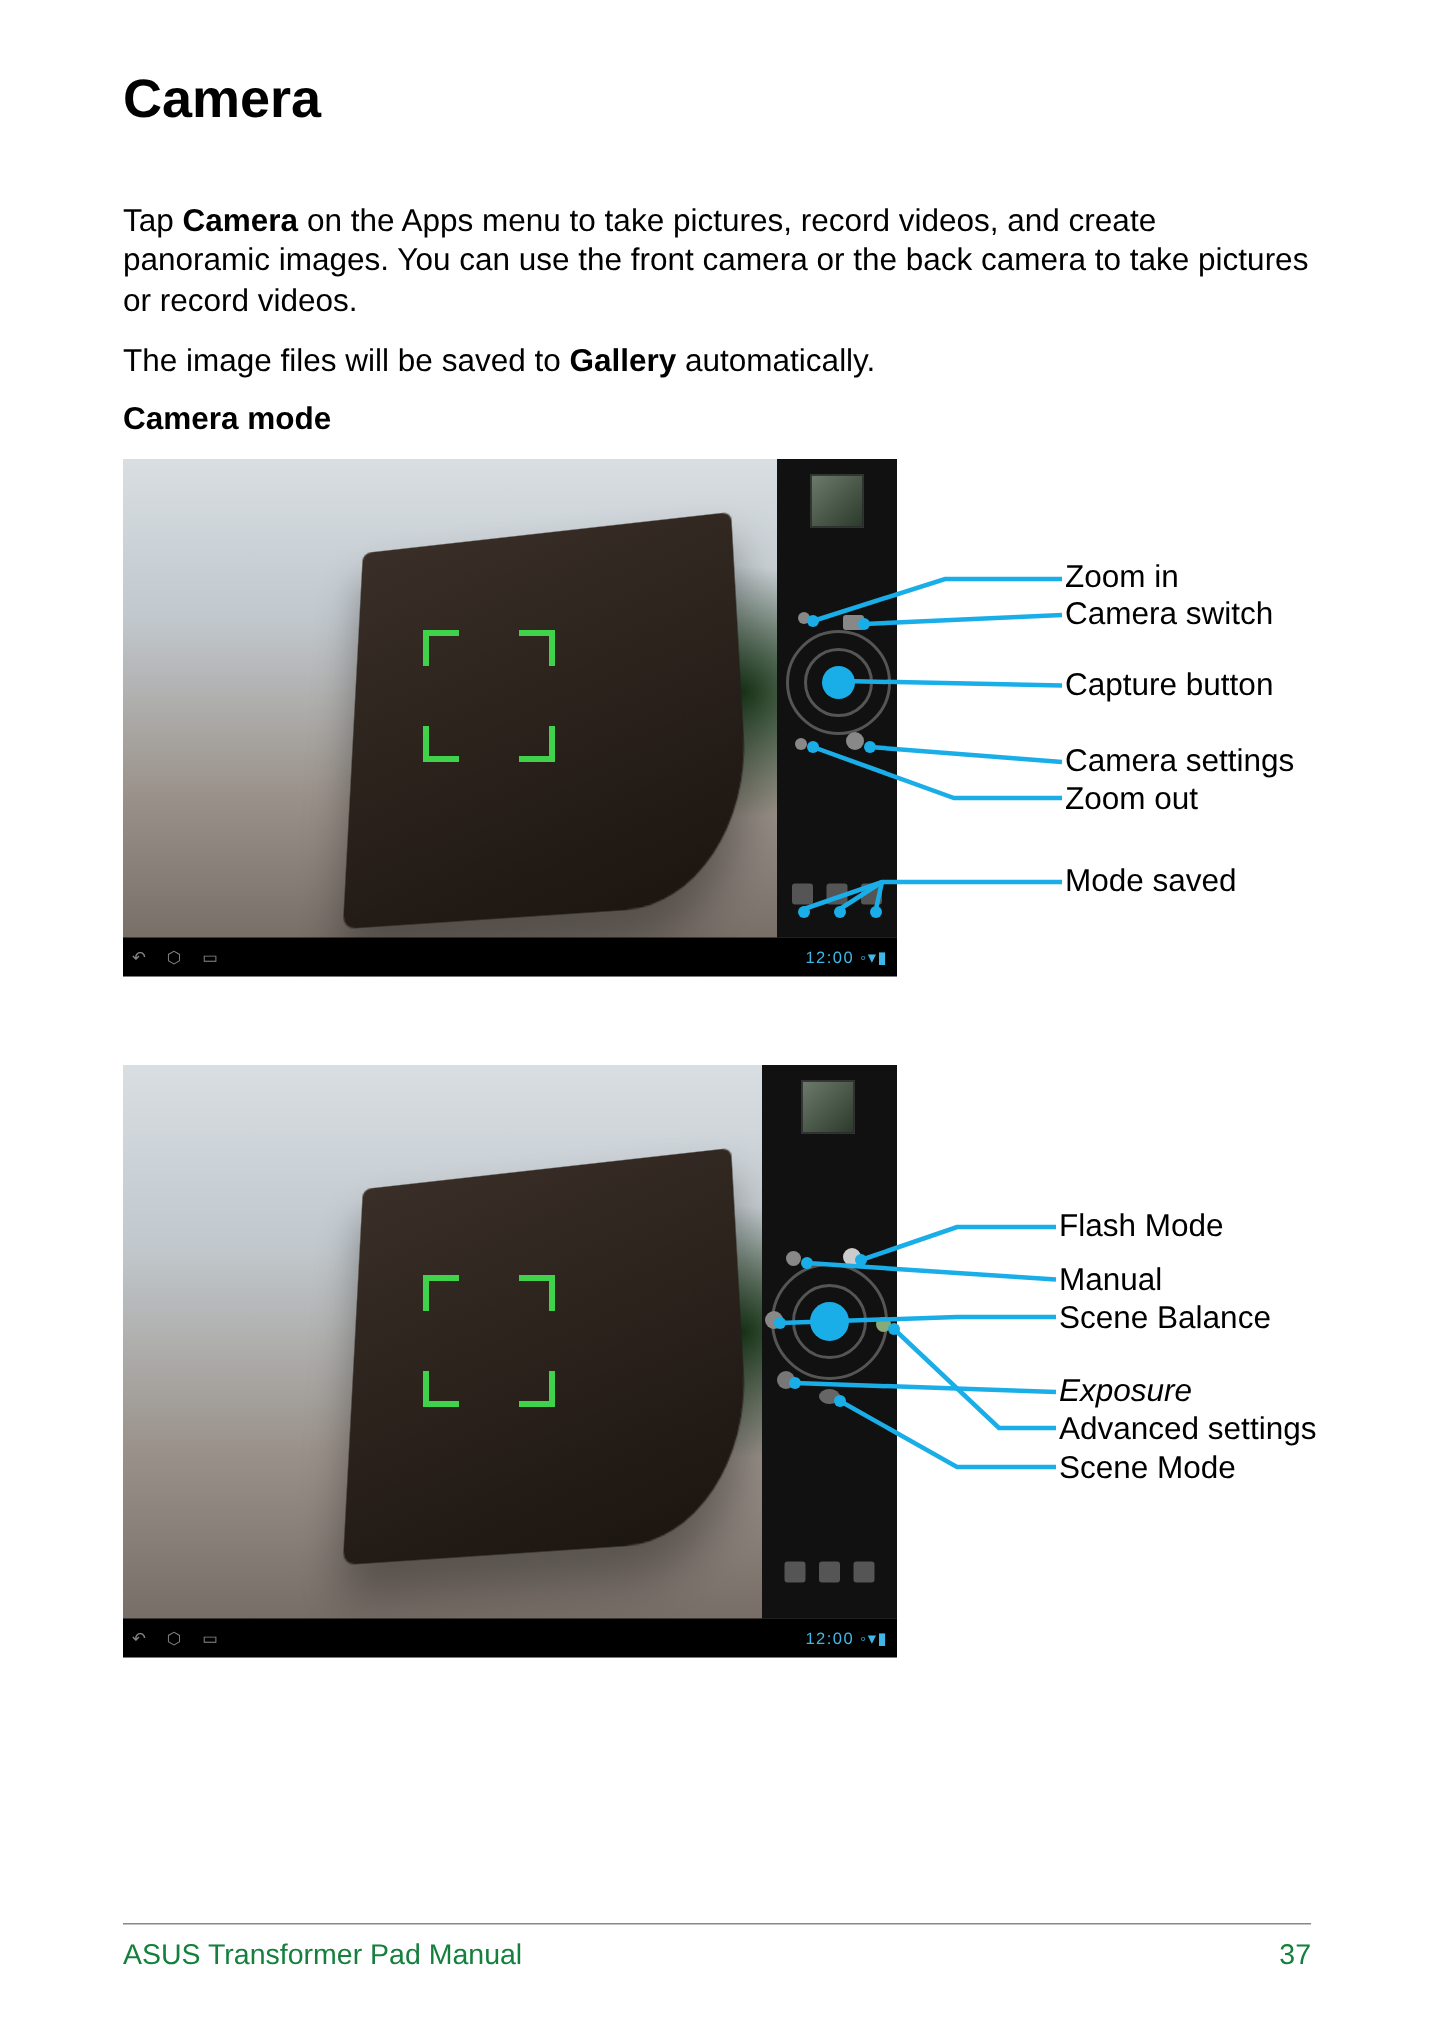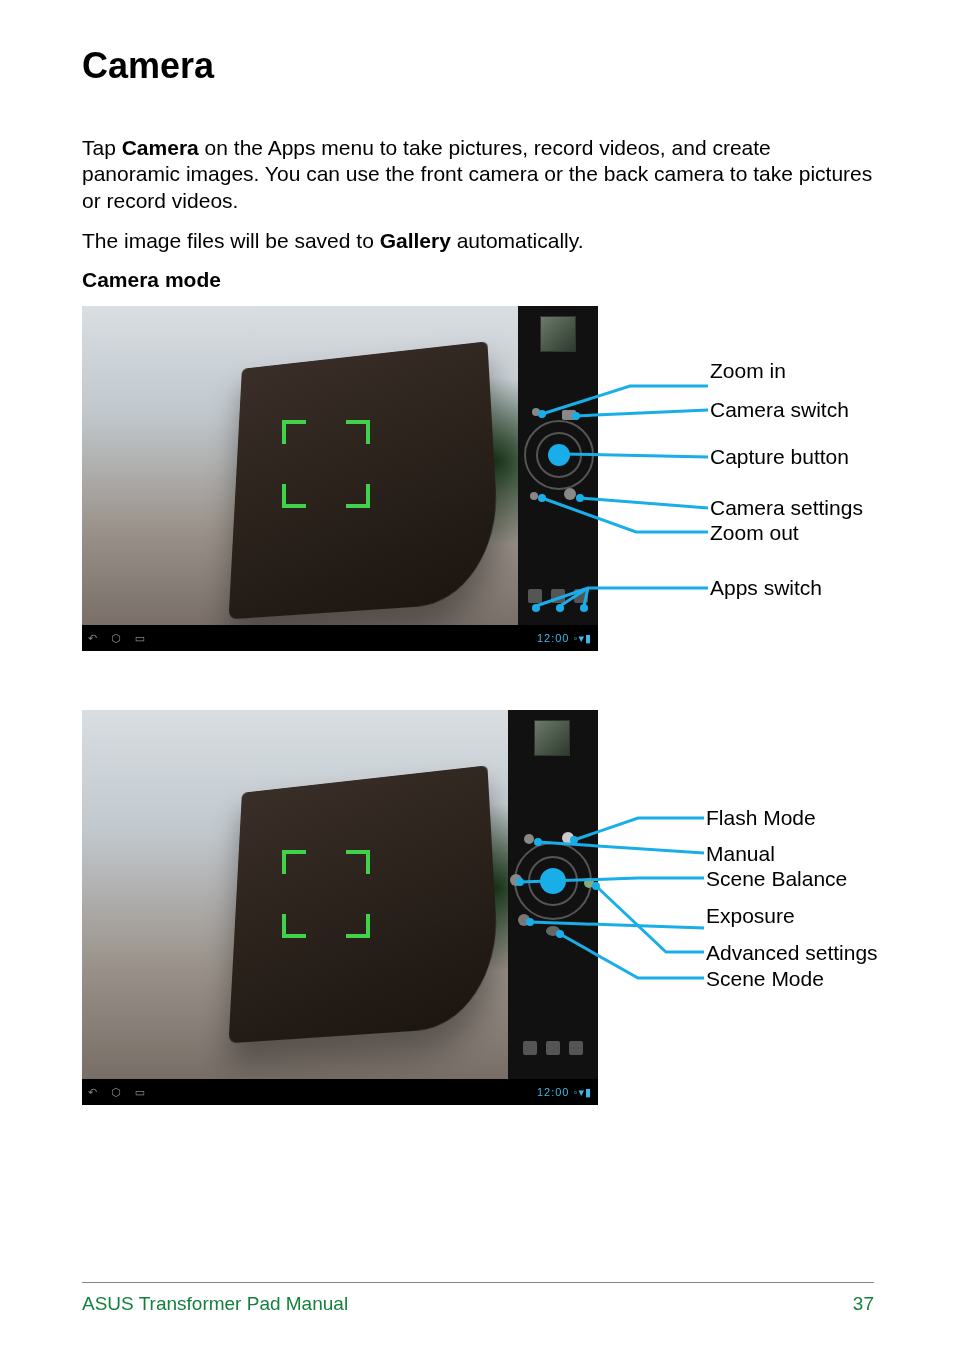--- a/index.html
+++ b/index.html
@@ -238,26 +238,26 @@
 
       <polyline points="454,300 506,282 626,282"></polyline>
       <circle cx="454" cy="302" r="4"></circle>
       <polyline points="478,300 506,282"></polyline>
         <circle cx="478" cy="302" r="4"></circle>
       <polyline points="502,300 506,282"></polyline>
         <circle cx="502" cy="302" r="4"></circle>
     </svg>
 
     <div class="labels" style="left:628px; top:0;">
-      <div style="top:52px;">Zoom in</div>
+      <div style="top:66px;">Zoom in</div>
       <div style="top:91px;">Camera switch</div>
       <div style="top:138px;">Capture button</div>
       <div style="top:189px;">Camera settings</div>
       <div style="top:214px;">Zoom out</div>
-      <div style="top:269px;">Apps switch</div>
+      <div style="top:269px;">Mode saved</div>
     </div>
   </div>
 
   <div class="figwrap2">
     <div class="shot" style="height:395px;">
       <div class="scene"></div>
       <div class="carpet" style="top:60px;"></div>
       <div class="plant" style="top:150px;"></div>
       <div class="focus" style="top:140px;">
         <span class="tl"></span>
@@ -318,21 +318,21 @@
         <circle cx="514" cy="176" r="4"></circle>
 
       <polyline points="478,224 556,268 622,268"></polyline>
         <circle cx="478" cy="224" r="4"></circle>
     </svg>
 
     <div class="labels" style="left:624px; top:0;">
       <div style="top:95px;">Flash Mode</div>
       <div style="top:131px;">Manual</div>
       <div style="top:156px;">Scene Balance</div>
-      <div style="top:193px;">Exposure</div>
+      <div style="top:205px;font-style:italic;">Exposure</div>
       <div style="top:230px;">Advanced settings</div>
       <div style="top:256px;">Scene Mode</div>
     </div>
   </div>
 </div>
 
 <div class="footer">
   <span>ASUS Transformer Pad Manual</span>
   <span class="pg">37</span>
 </div>

